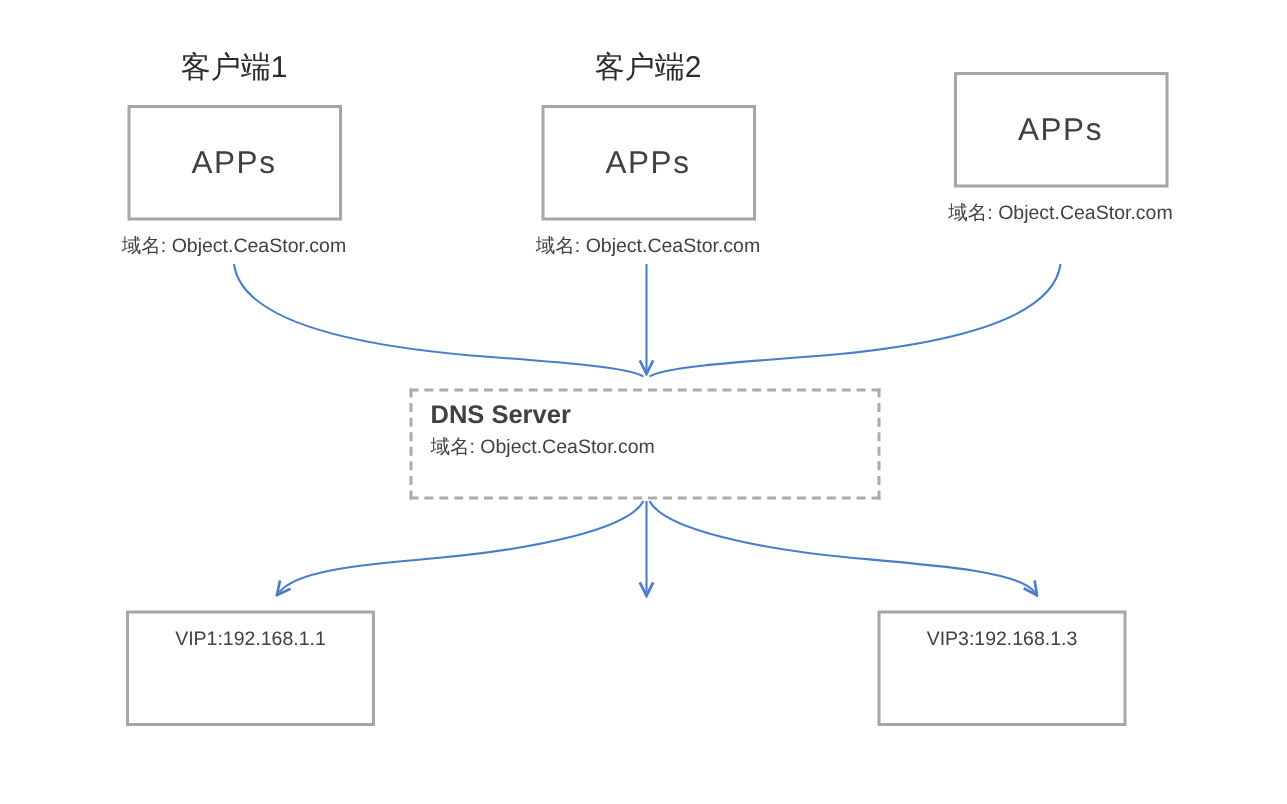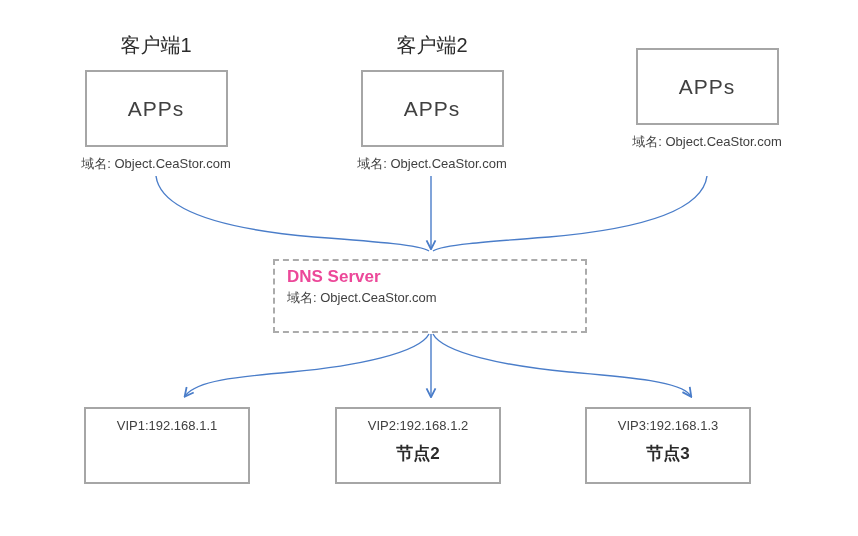--- a/index.html
+++ b/index.html
@@ -75,21 +75,21 @@
     top: 259px;
     width: 314px;
     height: 74px;
     border: 2px dashed var(--dns-border);
     background: var(--bg);
     padding: 5px 0 0 12px;
   }
   .dns-title {
     font-size: 17px;
     font-weight: bold;
-    color: #ec4899;
+    color: #404040;
     line-height: 22px;
     margin-bottom: 2px;
   }
   .dns-line {
     font-size: 13px;
     line-height: 16px;
     color: var(--text);
     white-space: nowrap;
   }
   
@@ -164,23 +164,18 @@
 
   <div class="dns-box">
     <div class="dns-title">DNS Server</div>
     <div class="dns-line">域名: Object.CeaStor.com</div>
   </div>
 
   <div class="node node-1">
     <div class="node-vip">VIP1:192.168.1.1</div>
   </div>
 
-  <div class="node node-2">
-    <div class="node-vip">VIP2:192.168.1.2</div>
-    <div class="node-title">节点2</div>
-  </div>
 
   <div class="node node-3">
     <div class="node-vip">VIP3:192.168.1.3</div>
-    <div class="node-title">节点3</div>
   </div>
 
 </div>
 
 </body></html>

